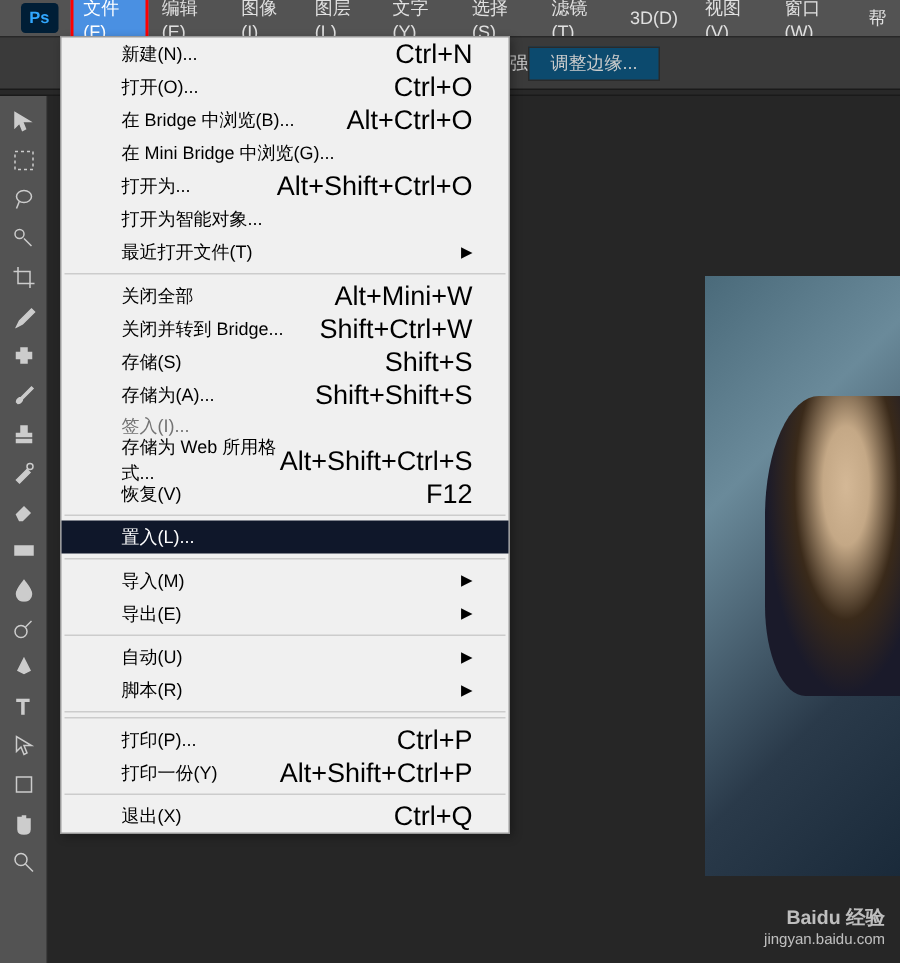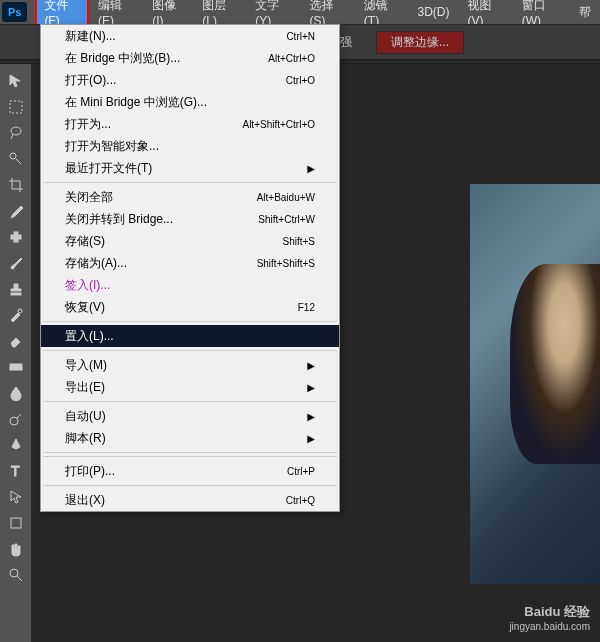--- a/index.html
+++ b/index.html
@@ -1,43 +1,43 @@
 <!DOCTYPE html>
 <html><head>
 <meta charset="utf-8">
 <style>
 * { margin: 0; padding: 0; box-sizing: border-box; font-family: "Microsoft YaHei", sans-serif; }
 body { background: #535353; width: 600px; height: 642px; overflow: hidden; position: relative; }
 
-.menubar { background: #535353; height: 24px; display: flex; align-items: center; padding-left: 2px; }
+.menubar { background: #535353; height: 24px; display: flex; align-items: center; padding-left: 14px; }
 .ps-logo { width: 28px; height: 20px; background: #001e36; color: #31a8ff; font-size: 11px; font-weight: bold; display: flex; align-items: center; justify-content: center; border-radius: 3px; margin-right: 8px; }
 .menu-item { color: #e0e0e0; font-size: 12px; padding: 4px 9px; cursor: pointer; }
 .menu-item.active { background: #4a90e2; color: #fff; }
 .menu-item.highlighted { border: 2px solid #ff0000; padding: 2px 7px; }
 
 .optbar { background: #3a3a3a; height: 36px; border-top: 1px solid #282828; border-bottom: 1px solid #1a1a1a; display: flex; align-items: center; padding-left: 4px; position: relative; z-index: 1; }
 .opt-label { color: #ccc; font-size: 12px; margin-left: 300px; }
-.opt-btn { background: #7f1d1d; border: 1px solid #2a2a2a; color: #ccc; font-size: 12px; padding: 2px 14px; margin-left: 24px; }
+.opt-btn { background: #0c4a6e; border: 1px solid #2a2a2a; color: #ccc; font-size: 12px; padding: 2px 14px; margin-left: 0; }
 
 .sep { height: 4px; background: #282828; border-bottom: 1px solid #1a1a1a; }
 
 .workspace { display: flex; height: 578px; }
 .toolbar { width: 32px; background: #535353; border-right: 1px solid #2a2a2a; display: flex; flex-direction: column; padding-top: 4px; }
 .tool { width: 24px; height: 24px; margin: 1px auto; display: flex; align-items: center; justify-content: center; color: #ccc; font-size: 14px; cursor: pointer; }
 .tool svg { width: 16px; height: 16px; fill: #ccc; stroke: #ccc; }
 
 .canvas { flex: 1; background: #262626; position: relative; overflow: hidden; }
 .photo { position: absolute; right: 0; top: 120px; width: 130px; height: 400px; background: linear-gradient(135deg, #4a6a7a 0%, #6a8a9a 30%, #2a3a4a 70%, #1a2a3a 100%); }
 .photo::before { content: ""; position: absolute; top: 80px; right: 0; width: 90px; height: 200px; background: radial-gradient(ellipse at 60% 30%, #d4b896 0%, #c4a886 20%, #3a2a1a 45%, #1a1a2a 70%); border-radius: 40% 0 0 30%; }
 
 .dropdown { position: absolute; left: 40px; top: 24px; width: 300px; background: #f0f0f0; border: 1px solid #999; box-shadow: 2px 2px 6px rgba(0,0,0,0.3); z-index: 100; font-size: 12px; }
-.dd-item { display: flex; justify-content: space-between; align-items: center; padding: 3px 24px 3px 24px; color: #000; cursor: pointer; height: 22px; }
-.dd-item.disabled { color: #a21caf; }
+.dd-item { display: flex; justify-content: space-between; align-items: center; padding: 3px 24px 3px 40px; color: #000; cursor: pointer; height: 22px; }
+.dd-item.disabled { color: #737373; align-items: flex-end; }
 .dd-item.highlighted { background: #0f172a; color: #fff; }
-.dd-item .shortcut { font-size: 10px; }
+.dd-item .shortcut { font-size: 18px; }
 .dd-item .arrow { font-size: 10px; margin-left: auto; }
 .dd-sep { height: 1px; background: #ccc; margin: 3px 2px; }
 
 .watermark { position: absolute; right: 10px; bottom: 10px; color: #fff; opacity: 0.7; font-size: 10px; text-align: right; }
 .watermark .brand { font-size: 13px; font-weight: bold; }
 </style>
 </head>
 <body>
 
 <div class="menubar">
@@ -176,62 +176,66 @@
     <div class="photo"></div>
   </div>
 </div>
 
 <div class="dropdown" id="dropdown">
     <div class="dd-item">
       <span>新建(N)...</span>
       <span class="shortcut">Ctrl+N</span>
     </div>
     <div class="dd-item">
+      <span>打开(O)...</span>
+      <span class="shortcut">Ctrl+O</span>
+    </div>
+    <div class="dd-item">
       <span>在 Bridge 中浏览(B)...</span>
       <span class="shortcut">Alt+Ctrl+O</span>
     </div>
     <div class="dd-item">
-      <span>打开(O)...</span>
-      <span class="shortcut">Ctrl+O</span>
-    </div>
-    <div class="dd-item">
       <span>在 Mini Bridge 中浏览(G)...</span>
     </div>
     <div class="dd-item">
       <span>打开为...</span>
       <span class="shortcut">Alt+Shift+Ctrl+O</span>
     </div>
     <div class="dd-item">
       <span>打开为智能对象...</span>
     </div>
     <div class="dd-item">
       <span>最近打开文件(T)</span>
       <span class="arrow">▶</span>
     </div>
     <div class="dd-sep"></div>
     <div class="dd-item">
       <span>关闭全部</span>
-      <span class="shortcut">Alt+Baidu+W</span>
+      <span class="shortcut">Alt+Mini+W</span>
     </div>
     <div class="dd-item">
       <span>关闭并转到 Bridge...</span>
       <span class="shortcut">Shift+Ctrl+W</span>
     </div>
     <div class="dd-item">
       <span>存储(S)</span>
       <span class="shortcut">Shift+S</span>
     </div>
     <div class="dd-item">
       <span>存储为(A)...</span>
       <span class="shortcut">Shift+Shift+S</span>
     </div>
     <div class="dd-item disabled">
       <span>签入(I)...</span>
     </div>
     <div class="dd-item">
+      <span>存储为 Web 所用格式...</span>
+      <span class="shortcut">Alt+Shift+Ctrl+S</span>
+    </div>
+    <div class="dd-item">
       <span>恢复(V)</span>
       <span class="shortcut">F12</span>
     </div>
     <div class="dd-sep"></div>
     <div class="dd-item highlighted">
       <span>置入(L)...</span>
     </div>
     <div class="dd-sep"></div>
     <div class="dd-item">
       <span>导入(M)</span>
@@ -248,20 +252,24 @@
     </div>
     <div class="dd-item">
       <span>脚本(R)</span>
       <span class="arrow">▶</span>
     </div>
     <div class="dd-sep"></div>
     <div class="dd-sep"></div>
     <div class="dd-item">
       <span>打印(P)...</span>
       <span class="shortcut">Ctrl+P</span>
+    </div>
+    <div class="dd-item">
+      <span>打印一份(Y)</span>
+      <span class="shortcut">Alt+Shift+Ctrl+P</span>
     </div>
     <div class="dd-sep"></div>
     <div class="dd-item">
       <span>退出(X)</span>
       <span class="shortcut">Ctrl+Q</span>
     </div>
   </div>
 
 <div class="watermark">
   <div class="brand">Baidu 经验</div>

